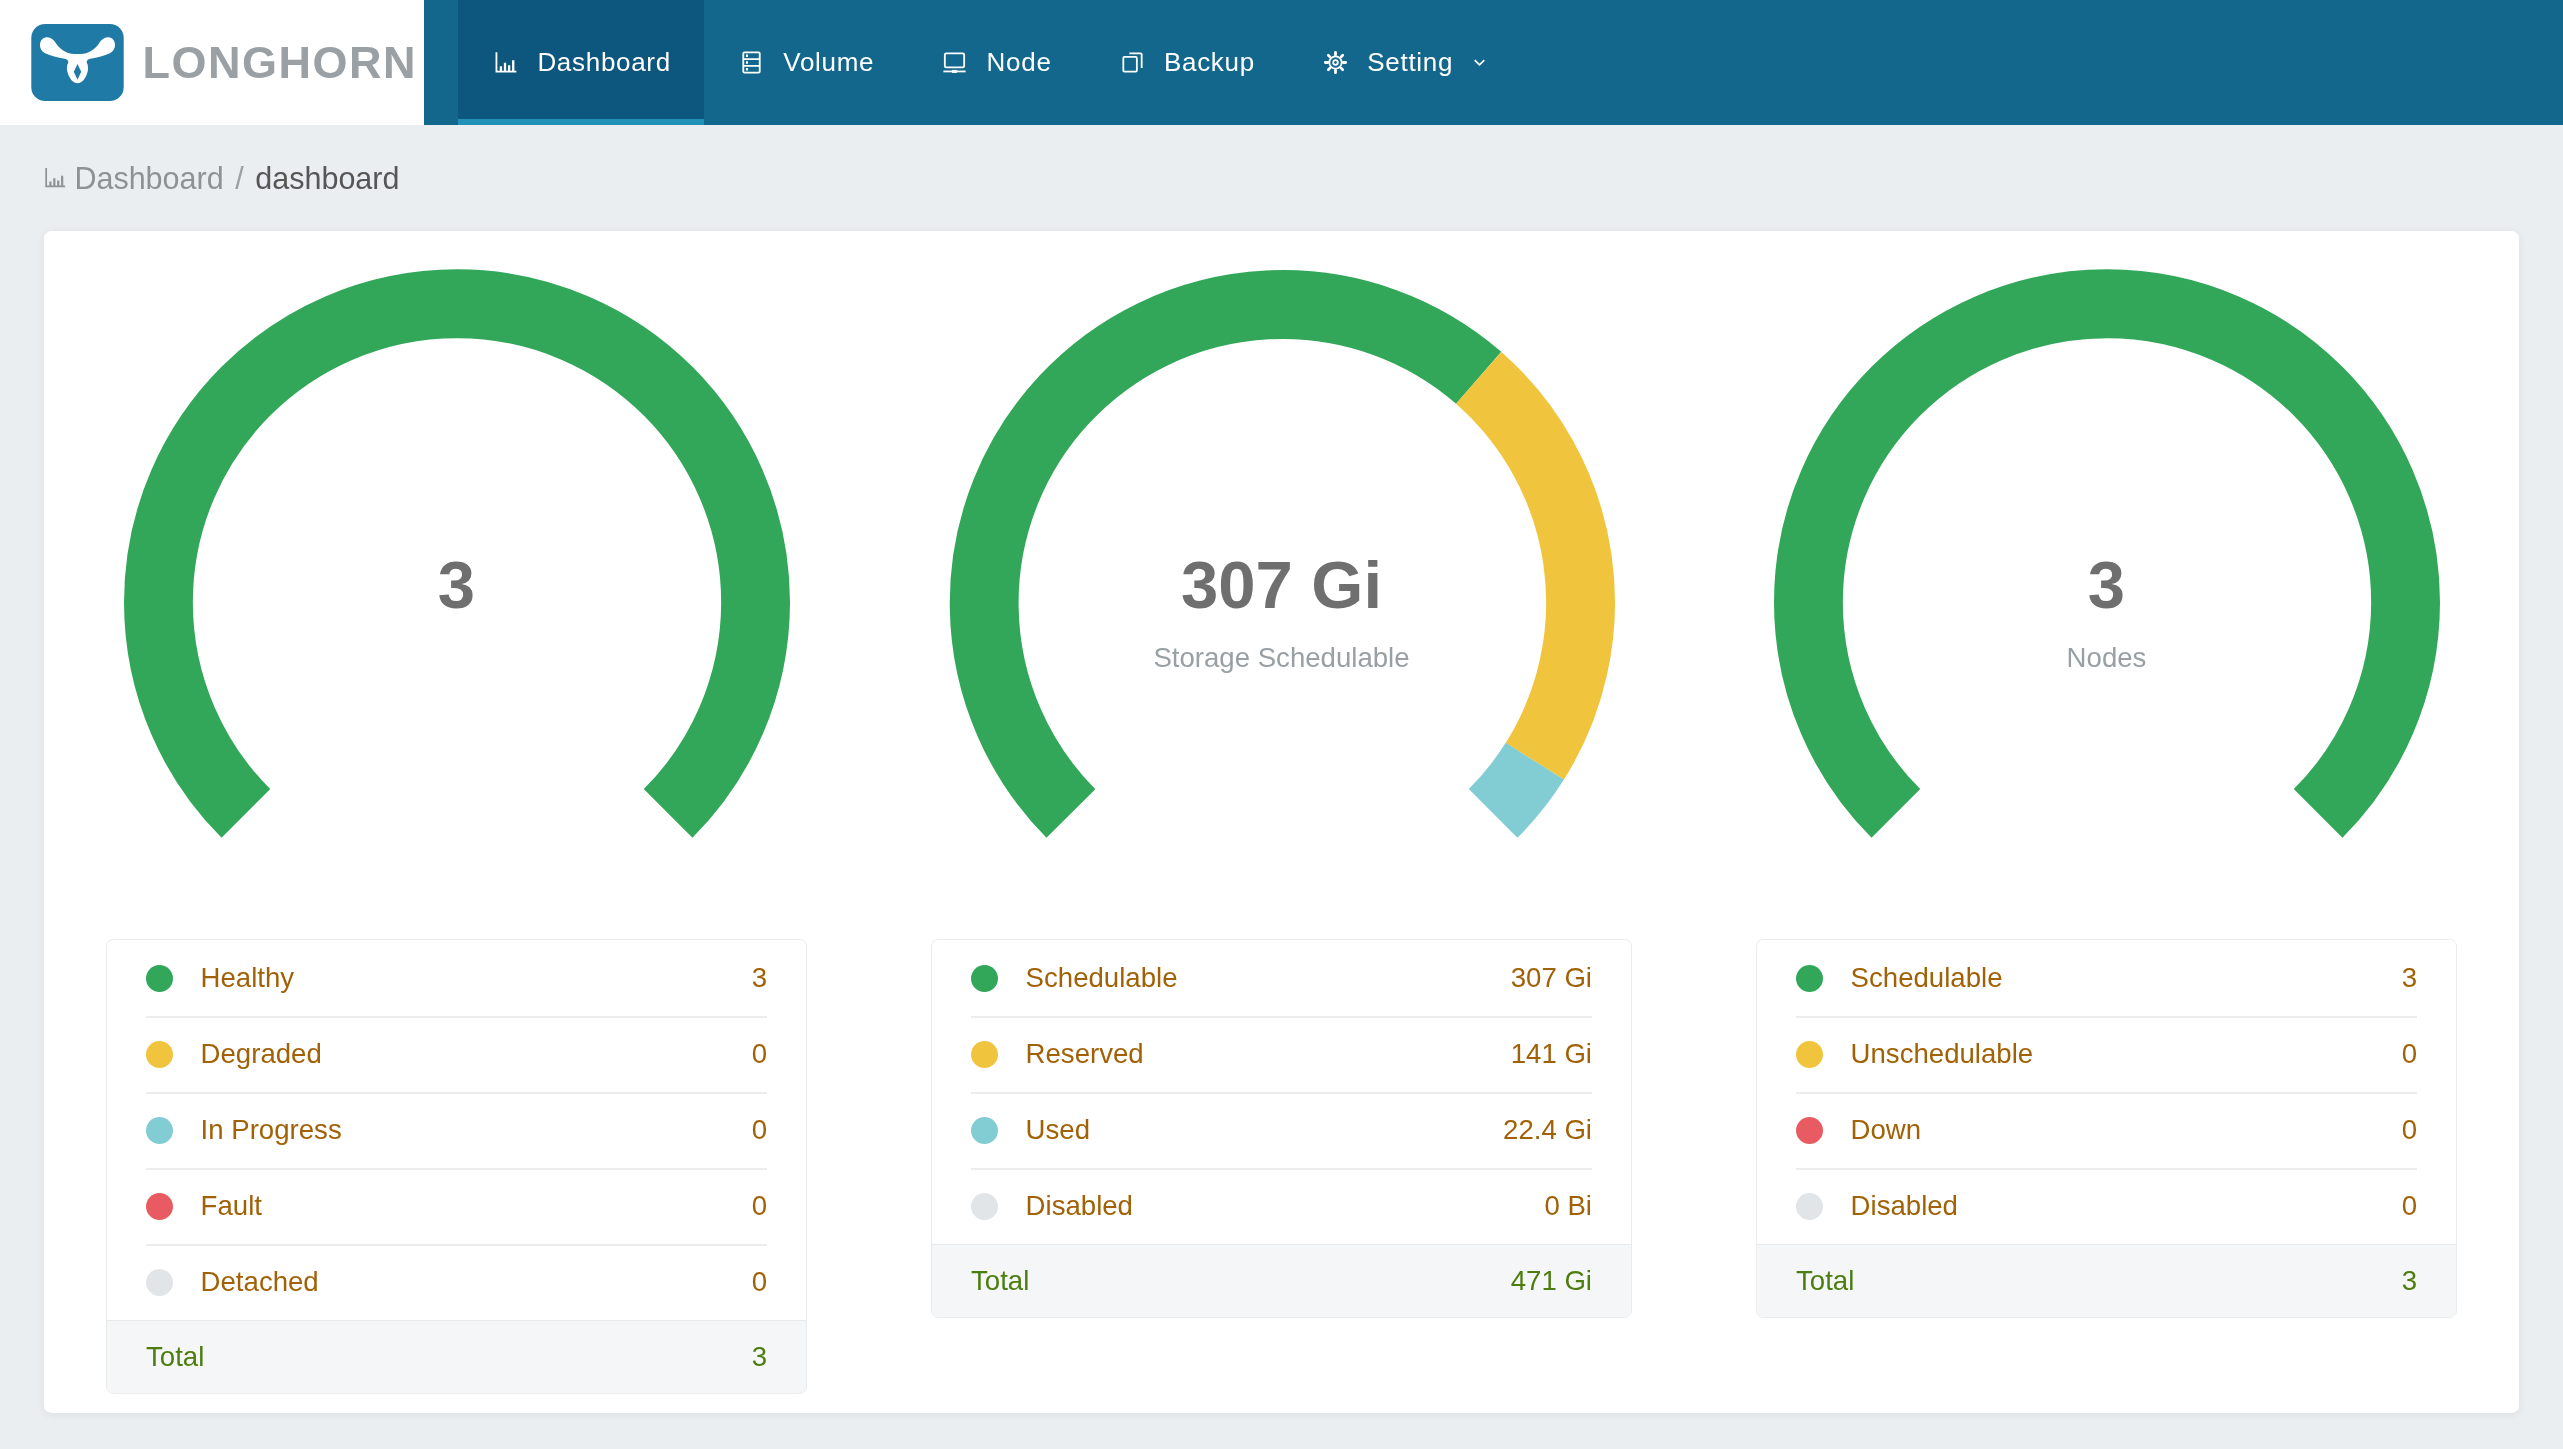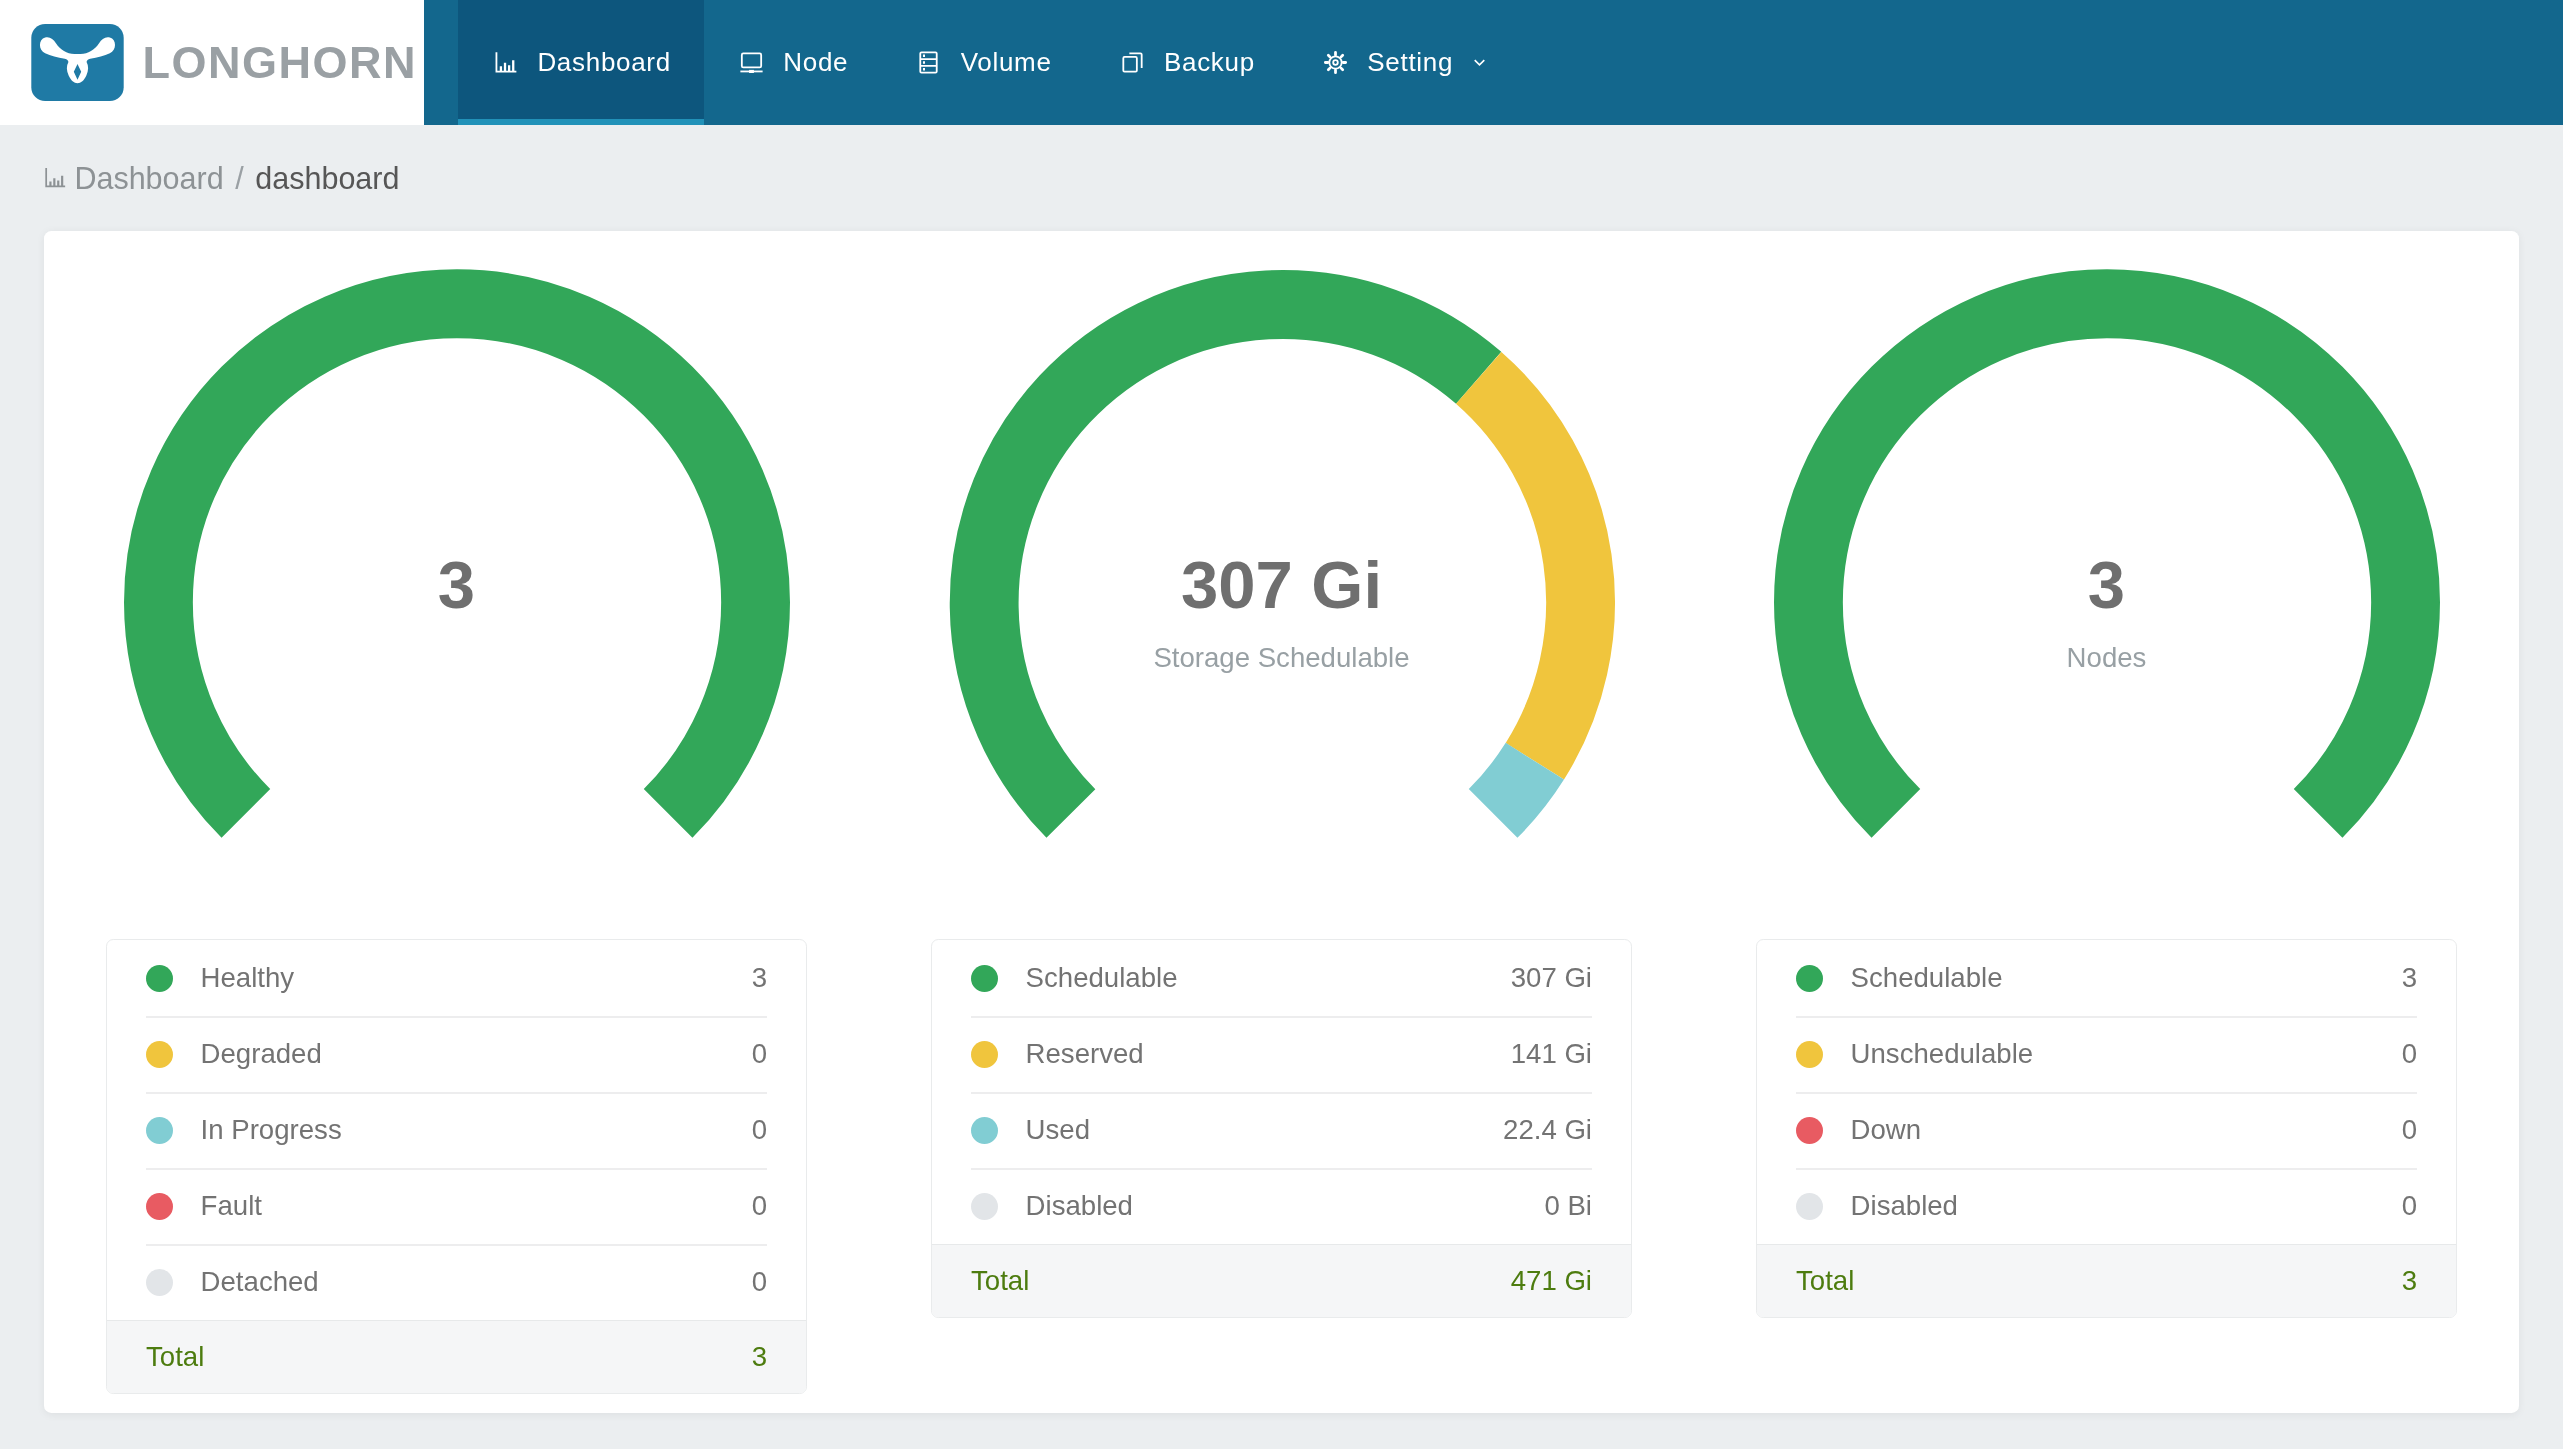--- a/index.html
+++ b/index.html
@@ -78,21 +78,21 @@
 
   
   .legend {
     width: 701px; margin-top: 83px;
     border: 1.5px solid #e9ebec; border-radius: 7.3px;
     background: #ffffff;
   }
   .legend-row {
     height: 76px; display: flex; align-items: center;
     padding: 0 39px; position: relative;
-    font-size: 27.6px; color: #737373;
+    font-size: 27.6px; color: #a16207;
   }
   .legend-row.with-divider::before {
     content: ""; position: absolute; top: 0; left: 39px; right: 39px;
     height: 1.5px; background: #ededee;
   }
   .dot {
     width: 27px; height: 27px; border-radius: 50%;
     margin-right: 27.6px; flex: 0 0 auto;
   }
   .legend-label { flex: 1; }
@@ -126,36 +126,36 @@
           <svg viewBox="0 0 24 24" fill="none" stroke="currentColor" stroke-width="1.5">
             <path d="M4.5 3.5 V19.5 H21"></path>
             <path stroke-width="1.9" d="M8.2 19.5v-4.3M11.6 19.5v-7.2M15 19.5v-5.2M18.4 19.5v-9.3"></path>
           </svg>
         </span>
         <span>Dashboard</span>
       </div>
       <div class="nav-item">
         <span>
           <svg viewBox="0 0 24 24" fill="none" stroke="currentColor" stroke-width="1.5">
+            <rect x="5.2" y="3.6" width="13.6" height="16.8" rx="1"></rect>
+            <path d="M5.2 9.2h13.6M5.2 14.8h13.6"></path>
+            <path stroke-width="1.9" d="M7.4 6.4h1.7M7.4 12h1.7M7.4 17.6h1.7"></path>
+          </svg>
+        </span>
+        <span>Volume</span>
+      </div>
+      <div class="nav-item">
+        <span>
+          <svg viewBox="0 0 24 24" fill="none" stroke="currentColor" stroke-width="1.5">
             <rect x="4" y="4.5" width="16" height="11.5" rx="1.2"></rect>
             <path d="M2.8 19.4h18.4"></path>
             <path stroke-width="2.6" d="M10 19.4h4"></path>
           </svg>
         </span>
         <span>Node</span>
-      </div>
-      <div class="nav-item">
-        <span>
-          <svg viewBox="0 0 24 24" fill="none" stroke="currentColor" stroke-width="1.5">
-            <rect x="5.2" y="3.6" width="13.6" height="16.8" rx="1"></rect>
-            <path d="M5.2 9.2h13.6M5.2 14.8h13.6"></path>
-            <path stroke-width="1.9" d="M7.4 6.4h1.7M7.4 12h1.7M7.4 17.6h1.7"></path>
-          </svg>
-        </span>
-        <span>Volume</span>
       </div>
       <div class="nav-item">
         <span>
           <svg viewBox="0 0 24 24" fill="none" stroke="currentColor" stroke-width="1.5">
             <path d="M9.4 4.4 H18.6 a1 1 0 0 1 1 1 V16.6"></path>
             <rect x="4.4" y="7.4" width="11.2" height="12.2" rx="1"></rect>
           </svg>
         </span>
         <span>Backup</span>
       </div>

